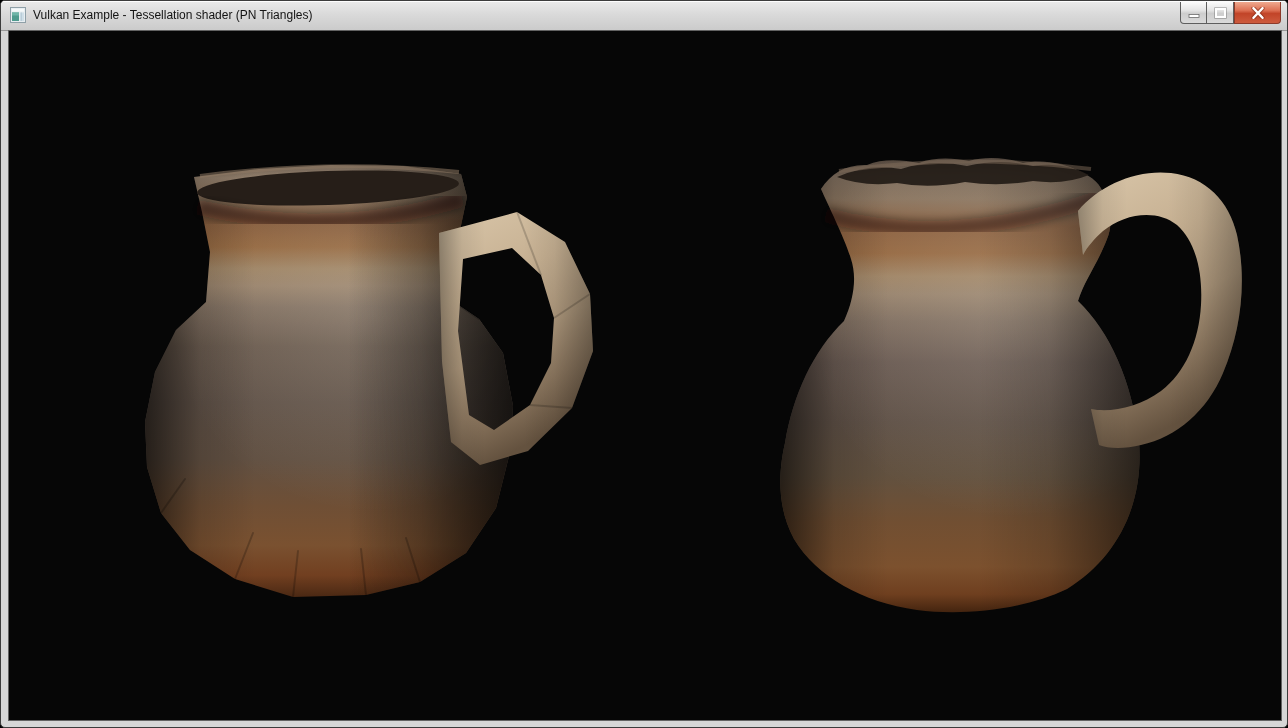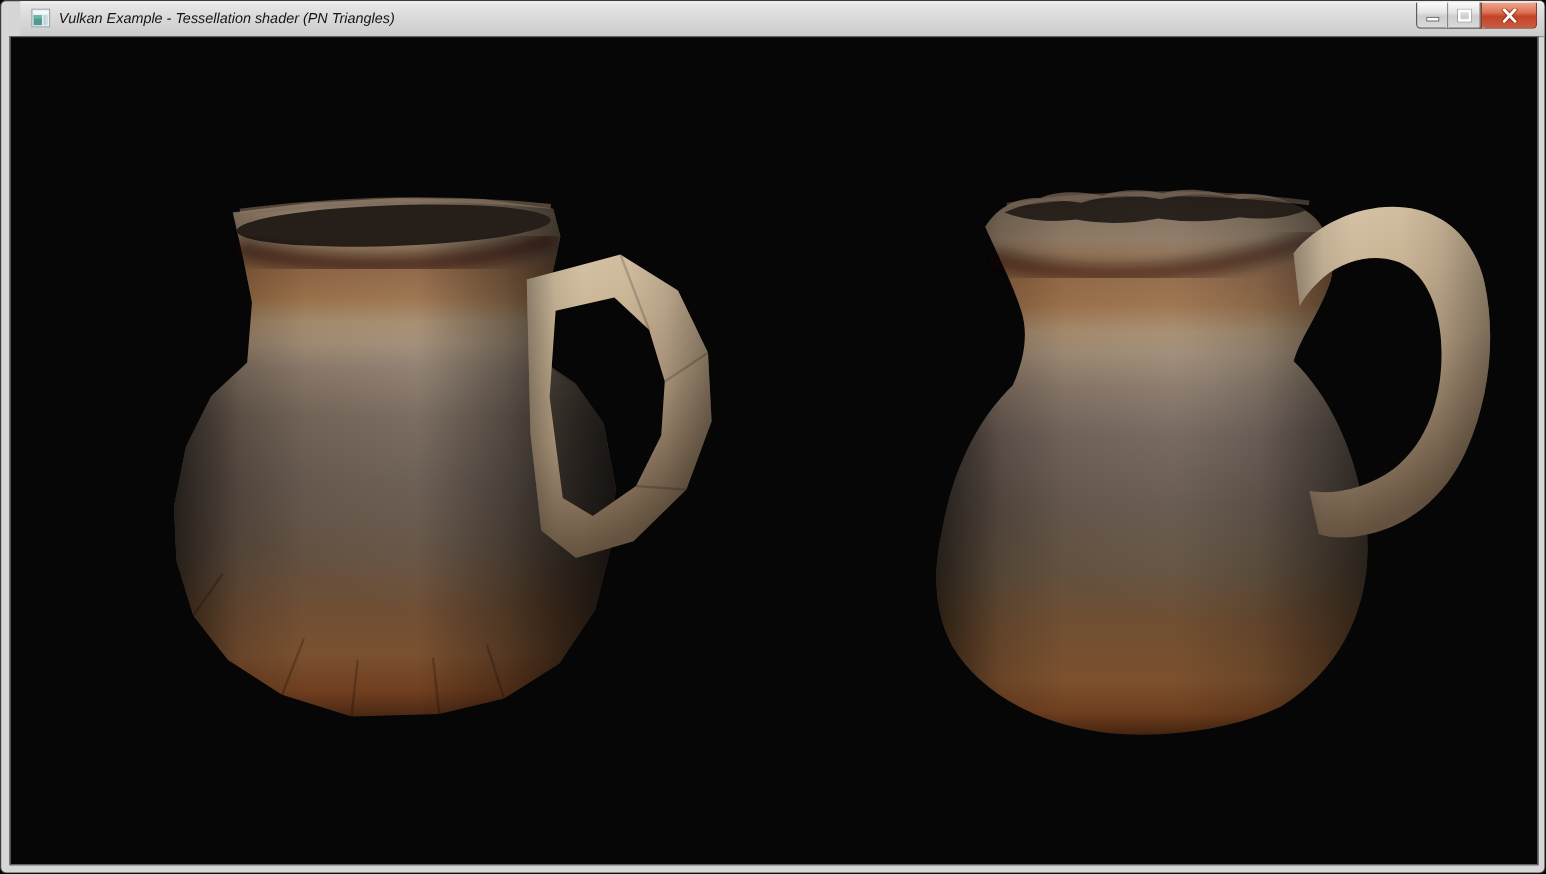--- a/index.html
+++ b/index.html
@@ -6,25 +6,24 @@
   body { width:1288px; height:728px; font-family:"Liberation Sans", sans-serif; }
 
   .window {
     position:relative; width:1288px; height:728px; box-sizing:border-box;
     border:1px solid #3c3c3c; border-radius:5px; overflow:hidden;
     background:#d6d6d6;
   }
 
   
   .titlebar {
-    position:absolute; left:16px; top:0; right:0; height:29px;
+    position:absolute; left:0; top:0; right:0; height:29px;
     background:linear-gradient(180deg,#eaeaea 0%,#dadada 45%,#cbcbcb 100%);
     box-shadow:inset 0 1px 0 rgba(255,255,255,.9);
     border-bottom:1px solid #979797;
-    font-style:italic;
   }
   .app-icon { position:absolute; left:9px; top:6px; width:16px; height:16px; }
   .window-title {
     position:absolute; left:32px; top:0; height:29px; line-height:29px;
     font-size:12px; color:#141414; white-space:nowrap;
   }
 
   .controls { position:absolute; top:1px; right:6px; display:flex; }
   .btn {
     box-sizing:border-box; height:22px; border:1px solid #5e5e5e; border-top:none;

